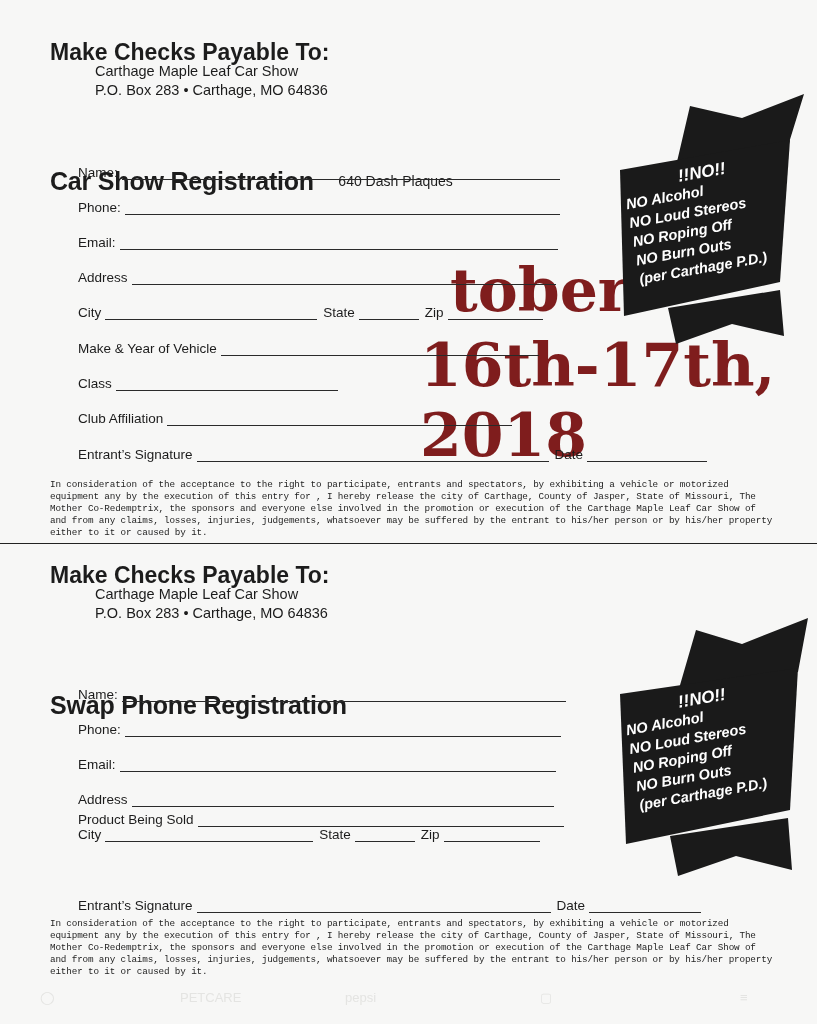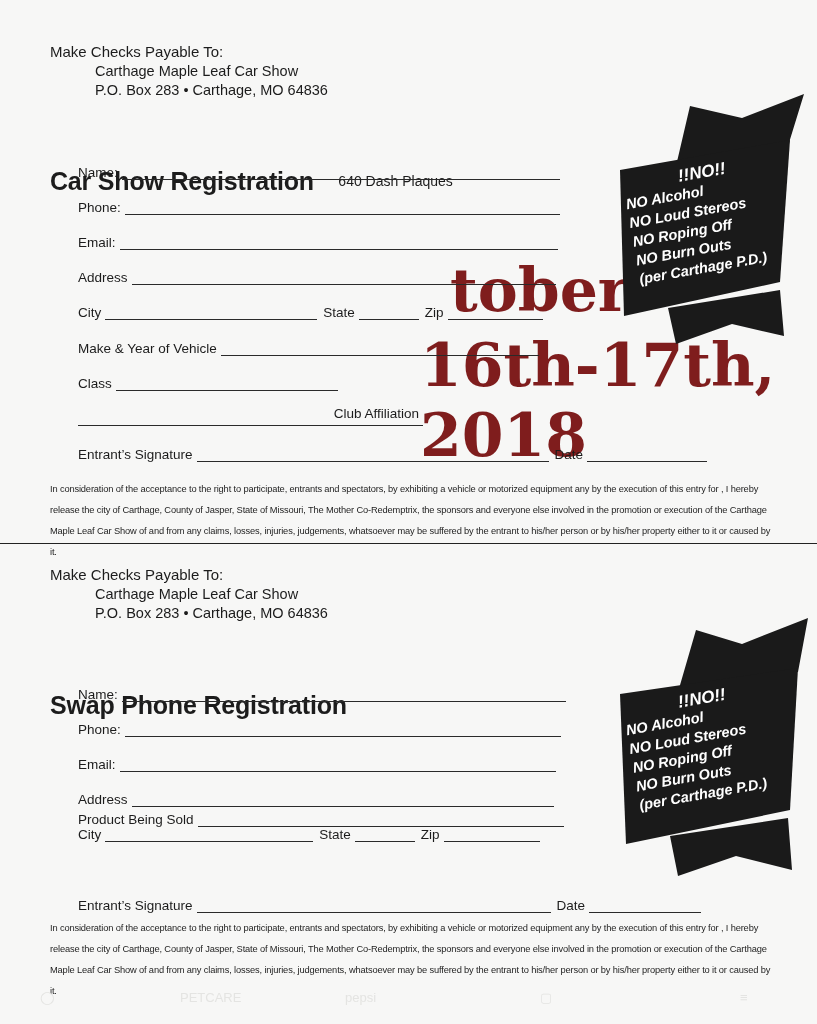--- a/index.html
+++ b/index.html
@@ -4,30 +4,30 @@
 <style>
   html, body { margin:0; padding:0; }
   body {
     width:817px; height:1024px; position:relative; overflow:hidden;
     background:#f7f7f6;
     font-family:"Liberation Sans", "DejaVu Sans", sans-serif;
     color:#1c1c1c;
   }
   .ghost { position:absolute; color:#7f1d1d; font-family:"DejaVu Serif", serif; font-weight:bold; pointer-events:none; }
   .section { position:absolute; left:50px; width:540px; }
-  .payable-head { font-weight:normal; font-size:15px; line-height:20px; }
+  .payable-head { font-weight:bold; font-size:23px; line-height:20px; }
   .payable-line { font-size:14.5px; line-height:19px;margin-left:45px; }
   .reg-title { font-weight:bold; font-size:25px; line-height:30px; letter-spacing:-0.2px; display:inline-block;margin-top:48px; }
   .reg-sub { font-size:14px; display:inline-block; margin-left:20px; vertical-align:4px; }
   .row { position:absolute; left:50px; height:20px; display:flex; align-items:flex-end; font-size:13.5px;margin-left:28px; }
   .row .lbl { white-space:nowrap; padding-right:4px; }
   .line { border-bottom:1.3px solid #2a2a2a; height:14px; }
   .waiver {
-    position:absolute; left:50px; width:725px; font-size:9.3px; line-height:21px; color:#1e1e1e;
-    font-family:Liberation Sans, sans-serif; letter-spacing:-0.15px;
+    position:absolute; left:50px; width:725px; font-size:9.3px; line-height:12px; color:#1e1e1e;
+    font-family:Liberation Mono, monospace; letter-spacing:-0.15px;
   }
   .divider { position:absolute; left:0; width:817px; top:543px; border-top:1.8px solid #222; }
   .banner { position:absolute; width:190px; height:260px; }
   .banner svg { position:absolute; left:0; top:0; }
   .banner .txt {
     position:absolute; left:18px; top:70px; width:160px; color:#fff; font-weight:bold; font-style:italic;
     transform:rotate(-10deg); transform-origin:50% 50%; text-align:left; font-size:14.5px; line-height:19px;
   }
   .banner .txt .hd { text-align:center; font-size:17px; display:block; }
   .logos { position:absolute; top:980px; left:0; width:817px; height:44px; color:#e4e4e2; font-size:13px; }
@@ -75,21 +75,21 @@
   <span class="line" style="width:95px;"></span>
 </div>
 <div class="row" style="top:336px;">
   <span class="lbl">Make &amp; Year of Vehicle</span>
   <span class="line" style="width:318px;"></span>
 </div>
 <div class="row" style="top:371px;">
   <span class="lbl">Class</span>
   <span class="line" style="width:222px;"></span>
 </div>
-<div class="row" style="top:406px;flex-direction:column;">
+<div class="row" style="top:406px;">
   <span class="lbl">Club Affiliation</span>
   <span class="line" style="width:345px;"></span>
 </div>
 <div class="row" style="top:442px;">
   <span class="lbl">Entrant’s Signature</span>
   <span class="line" style="width:352px;margin-right:6px;"></span>
   <span class="lbl">Date</span>
   <span class="line" style="width:120px;"></span>
 </div>
 

